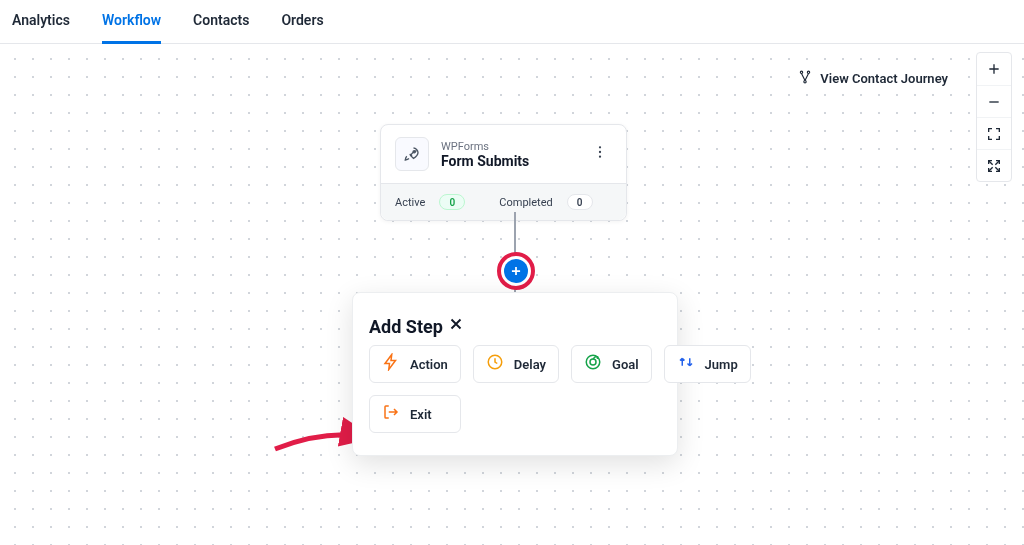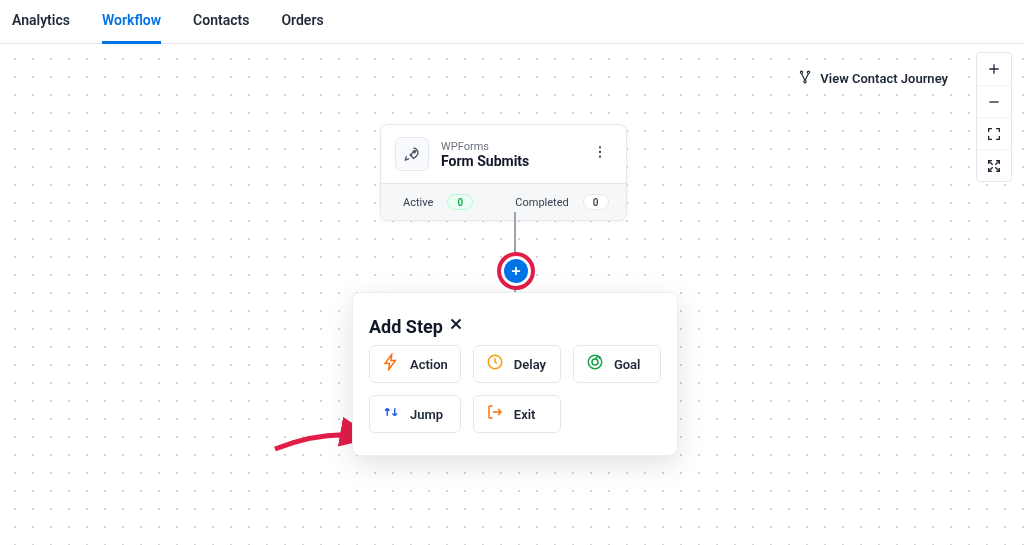--- a/index.html
+++ b/index.html
@@ -23,39 +23,39 @@
     .trigger-head { display: flex; align-items: center; gap: 12px; padding: 12px 14px; }
     .trigger-icon { width: 34px; height: 34px; border: 1px solid #e5e7eb; border-radius: 6px; display: flex; align-items: center; justify-content: center; color: #6366f1; background: #f9faff; }
     .trigger-icon svg { width: 18px; height: 18px; stroke: #4b5563; }
     .trigger-labels { flex: 1; }
     .trigger-small { font-size: 11px; color: #6b7280; }
     .trigger-title { font-size: 14px; font-weight: 700; color: #111827; }
     .trigger-menu { color: #374151; cursor: pointer; padding: 4px; }
     .trigger-menu svg { width: 16px; height: 16px; }
 
     .trigger-stats { background: #f5f7f8; border-top: 1px solid #e5e7eb; display: flex; padding: 10px 14px; gap: 14px; border-radius: 0 0 8px 8px; align-items: center; }
-    .stat-label { font-size: 11px; color: #374151; margin-left: 8px; }
+    .stat-label { font-size: 11px; color: #374151; }
     .stat-pill { display: inline-flex; align-items: center; justify-content: center; min-width: 26px; height: 16px; border-radius: 10px; border: 1px solid #bbf7d0; background: #ecfdf5; color: #16a34a; font-size: 10px; font-weight: 600; padding: 0 6px; }
     .stat-pill.gray { border-color: #e5e7eb; background: #fff; color: #374151; }
 
     .connector { position: absolute; top: 168px; left: 514px; width: 2px; height: 130px; background: #9ca3af; }
 
     .add-btn-wrap { position: absolute; top: 208px; left: 497px; width: 38px; height: 38px; border: 4px solid #e11d48; border-radius: 50%; display: flex; align-items: center; justify-content: center; background: #fff; }
     .add-btn { width: 24px; height: 24px; border-radius: 50%; background: #0073e6; color: #fff; display: flex; align-items: center; justify-content: center; cursor: pointer; }
     .add-btn svg { width: 14px; height: 14px; }
 
     .arrow-annot { position: absolute; top: 365px; left: 270px; width: 110px; height: 50px; }
 
     .popover { position: absolute; top: 248px; left: 352px; width: 326px; background: #fff; border: 1px solid #eceef0; border-radius: 8px; box-shadow: 0 8px 28px rgba(0,0,0,0.12); padding: 18px 16px 22px 16px; }
     .popover-head { display: flex; align-items: center; justify-content: flex-start; margin-bottom: 4px; }
     .popover-title { font-size: 18px; font-weight: 700; color: #111827; }
     .close-btn { cursor: pointer; color: #111827; padding: 4px; }
     .close-btn svg { width: 18px; height: 18px; }
 
-    .step-grid { display: grid; grid-template-columns: 1fr 1fr 1fr; gap: 12px; }
+    .step-grid { display: grid; grid-template-columns: 1fr 1fr 1fr 1fr; gap: 12px; }
     .step-opt { display: flex; align-items: center; gap: 10px; height: 38px; border: 1px solid #e5e7eb; border-radius: 6px; padding: 0 12px; cursor: pointer; background: #fff; }
     .step-label { font-size: 13px; font-weight: 600; color: #1f2937; }
     .step-opt svg { width: 18px; height: 18px; flex-shrink: 0; }
   </style>
 </head>
 <body>
 
 <div class="tabs">
   <div class="tab">Analytics</div>
   <div class="tab active">Workflow</div>

